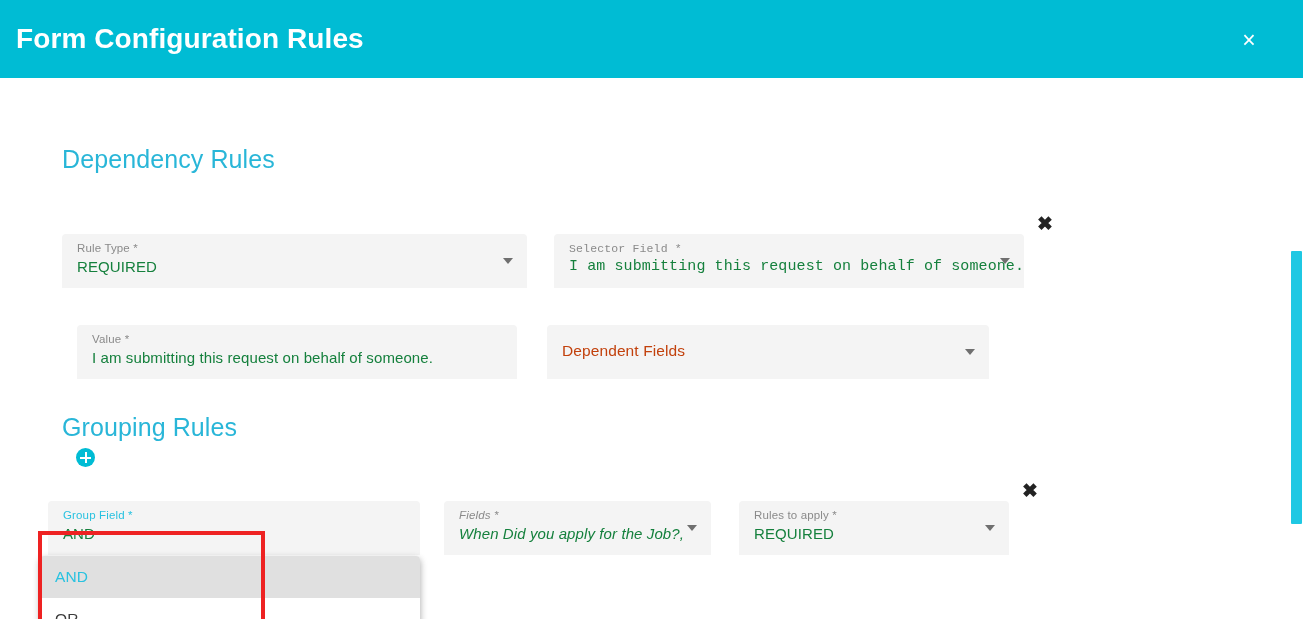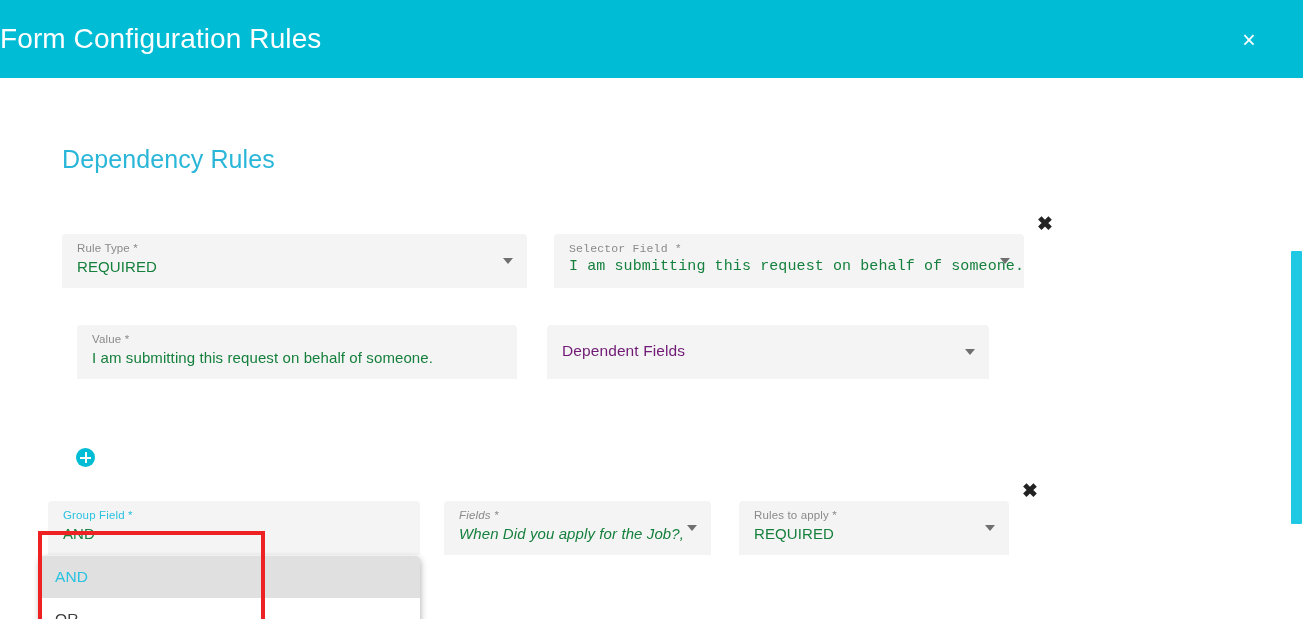--- a/index.html
+++ b/index.html
@@ -19,23 +19,23 @@
   
   .titlebar {
     position: absolute; left: 0; top: 0;
     width: 1303px; height: 78px;
     background: #00bcd4;
     display: flex; align-items: center;
   }
   .titlebar-title {
     color: #ffffff;
     font-size: 28px;
-    font-weight: 400;
-    letter-spacing: 0.1px;
-    margin-left: 0;
+    font-weight: 700;
+    letter-spacing: 0.1px;
+    margin-left: 16px;
     white-space: nowrap;
   }
   .titlebar-close {
     position: absolute;
     right: 40px; top: 26px;
     width: 28px; height: 28px;
     display: flex; align-items: center; justify-content: center;
     color: #ffffff;
     font-size: 23px;
     line-height: 1;
@@ -86,21 +86,21 @@
     font-size: 15px;
     color: #15803d;
     white-space: nowrap;
     overflow: hidden;
     letter-spacing: 0.1px;
   }
   .field .fplaceholder {
     position: absolute;
     left: 15px; top: 17px;
     font-size: 15.5px;
-    color: #701a75;
+    color: #c2410c;
     white-space: nowrap;
     letter-spacing: 0.1px;
   }
   .caret {
     position: absolute;
     right: 14px; top: 50%;
     margin-top: -3px;
     width: 0; height: 0;
     border-left: 5.5px solid transparent;
     border-right: 5.5px solid transparent;
@@ -218,20 +218,21 @@
       <span class="fvalue">I am submitting this request on behalf of someone.</span>
     </div>
 
     <div class="field" style="left:547px; top:211px; width:442px; height:54px;">
       <span class="fplaceholder">Dependent Fields</span>
       <span class="caret"></span>
     </div>
 
     <div class="add-btn"></div>
 
+    <div id="grp-title" class="section-title">Grouping Rules</div>
 
     <div class="field" style="left:48px; top:387px; width:372px; height:54px;">
       <span class="flabel" style="color:#29c2e0;">Group Field *</span>
       <span class="fvalue">AND</span>
     </div>
 
     <div class="field" style="left:444px; top:387px; width:267px; height:54px;font-style:italic;">
       <span class="flabel">Fields *</span>
       <span class="fvalue" style="max-width:225px;">When Did you apply for the Job?, …</span>
       <span class="caret"></span>

